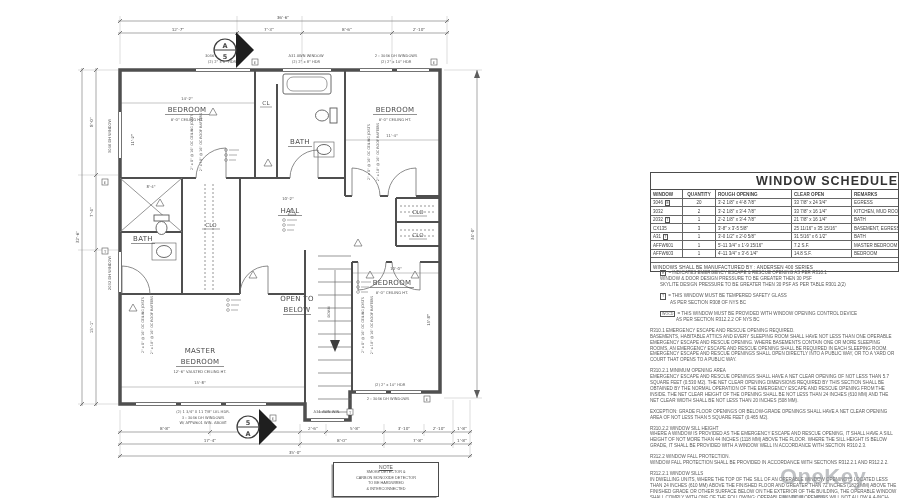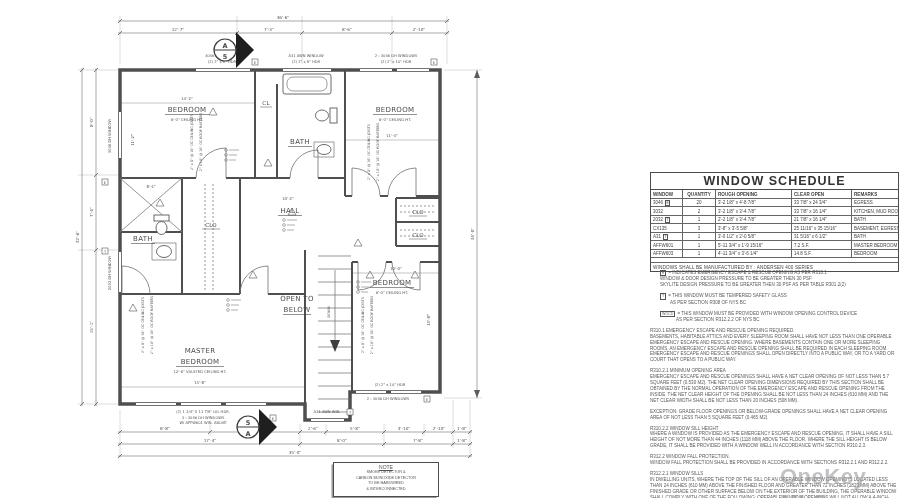--- a/index.html
+++ b/index.html
@@ -10,21 +10,21 @@
   .room-sm{font-size:5.5px;letter-spacing:.2px;}
   .sub{font-size:3.8px;fill:#5a5a5a;}
   .dim{font-size:4.2px;fill:#555;}
   .dimsm{font-size:3.9px;fill:#555;}
   .winlab{font-size:3.7px;fill:#555;}
   .frame-note{font-size:3.4px;fill:#5a5a5a;}
   .secletter{font-size:6.5px;font-weight:bold;}
   .tagtxt{font-size:3.6px;}
   
   .sched{position:absolute;left:650px;top:172px;width:247px;border:1.2px solid #4c4c4c;color:#3f3f3f;background:#fff;}
-  .sched-title{font-size:12.5px;font-weight:bold;letter-spacing:1px;text-align:center;
+  .sched-title{font-size:12.5px;font-weight:bold;letter-spacing:1px;text-align:right;
                padding:1px 0;border-bottom:1px solid #4c4c4c;color:#333;}
   .tgrid{display:grid;grid-template-columns:31px 33px 76px 60px auto;}
   .thead .td{font-size:4.6px;font-weight:bold;}
   .td{font-size:4.5px;padding:1.5px 2px 0 2px;border-left:.5px solid #666;border-top:.5px solid #666;
       min-height:6px;white-space:nowrap;overflow:hidden;}
   .td:first-child{border-left:none;}
   .thead .td{border-top:none;}
   .td.center{text-align:center;}
   .tagbox{display:inline-block;border:.5px solid #555;font-size:3.4px;line-height:4px;
           padding:0 .5px;margin-left:2px;vertical-align:top;}

